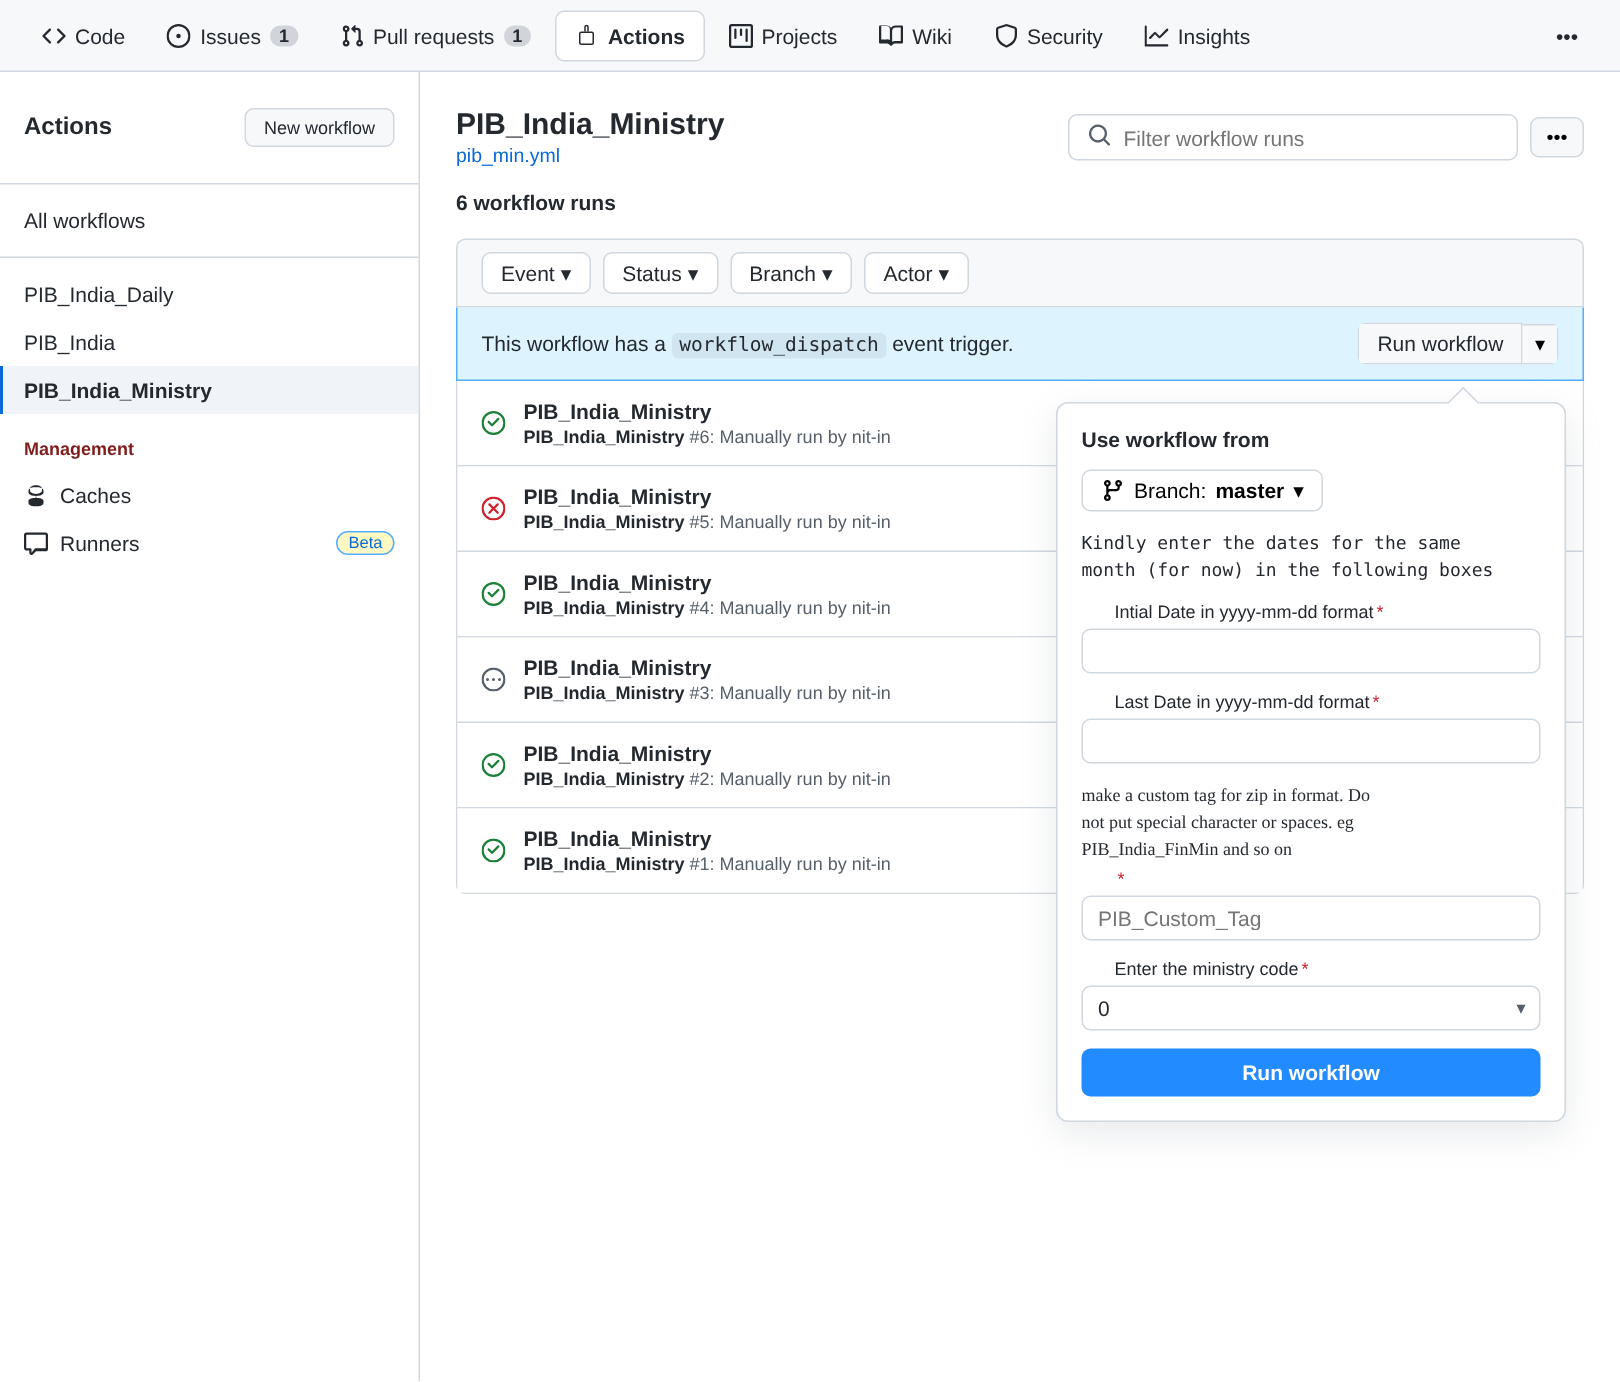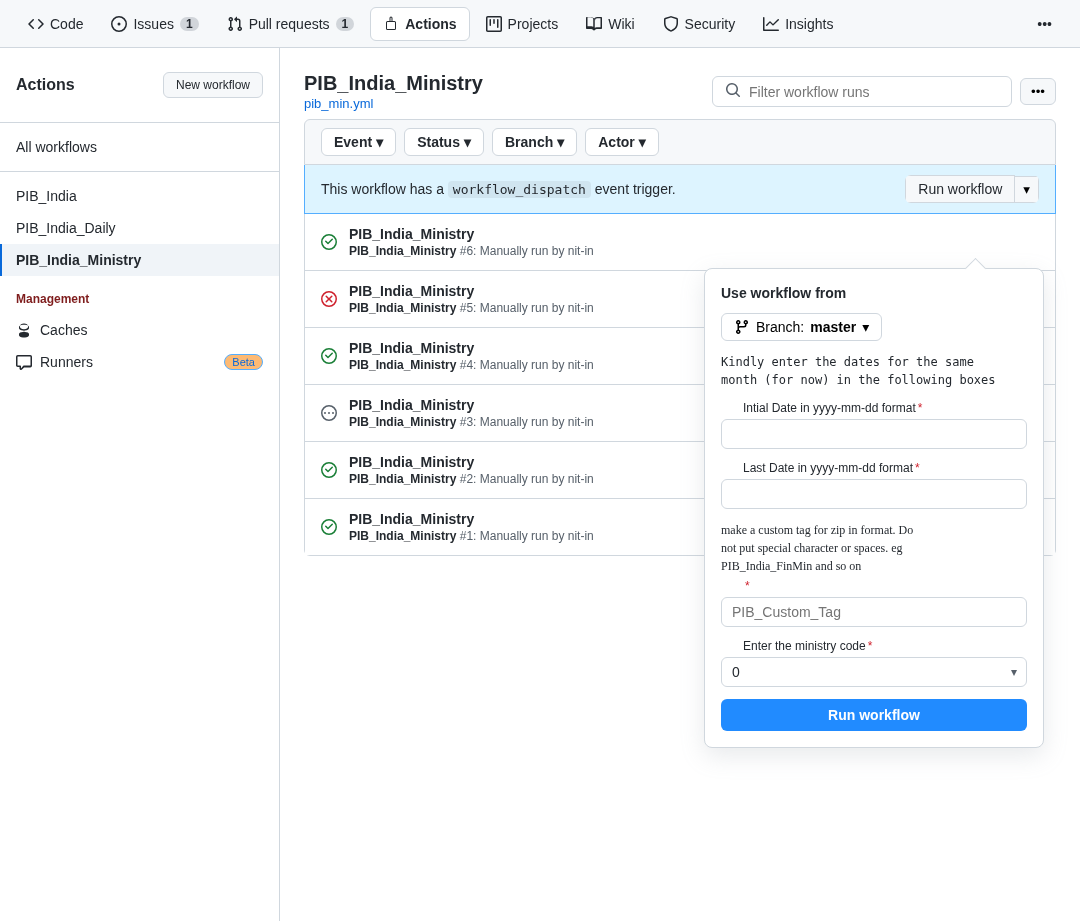--- a/index.html
+++ b/index.html
@@ -53,21 +53,21 @@
       padding-left: 14px;
     }
     .sidebar-section-header {
       padding: 16px 16px 8px; font-size: 12px; font-weight: 600;
       color: #7f1d1d; text-transform: none;
     }
     .sidebar-item-icon {
       margin-right: 8px; display: flex; align-items: center;
     }
     .beta-badge {
-      background: #fdba74; color: #0969da; border: 1px solid #54aeff;
+      background: #fef9c3; color: #0969da; border: 1px solid #54aeff;
       border-radius: 10px; padding: 1px 7px; font-size: 11px; font-weight: 500;
       margin-left: auto;
     }
 
     
     .main {
       flex: 1; overflow-y: auto; padding: 24px; position: relative;
     }
     .main-header {
       display: flex; align-items: center; justify-content: space-between; margin-bottom: 8px;
@@ -94,21 +94,21 @@
 
     
     .filters-bar {
       display: flex; align-items: center; gap: 8px; padding: 8px 16px;
       background: #f6f8fa; border: 1px solid #d0d7de; border-radius: 6px 6px 0 0;
       margin-bottom: 0;
     }
     .filter-btn {
       display: flex; align-items: center; gap: 4px; padding: 5px 12px;
       border: 1px solid #d0d7de; border-radius: 6px; background: #fff;
-      cursor: pointer; font-size: 14px; color: #24292f; font-weight: bold;
+      cursor: pointer; font-size: 14px; color: #24292f;
     }
 
     
     .trigger-notice {
       display: flex; align-items: center; justify-content: space-between;
       background: #ddf4ff; border: 1px solid #54aeff;
       border-top: none; padding: 10px 16px; font-size: 14px; color: #24292f;
     }
     .trigger-code {
       font-family: "SFMono-Regular", Consolas, monospace;
@@ -267,24 +267,24 @@
     <div class="sidebar-header">
       <span>Actions</span>
       <button class="new-workflow-btn">New workflow</button>
     </div>
     <hr class="sidebar-divider">
     <div class="sidebar-item">
       <span>All workflows</span>
     </div>
     <hr class="sidebar-divider">
     <div class="sidebar-item">
+      <span>PIB_India_Daily</span>
+    </div>
+    <div class="sidebar-item">
       <span>PIB_India</span>
-    </div>
-    <div class="sidebar-item">
-      <span>PIB_India_Daily</span>
     </div>
     <div class="sidebar-item active">
       <span>PIB_India_Ministry</span>
     </div>
     <div class="sidebar-section-header">Management</div>
     <div class="sidebar-item">
       <span class="sidebar-item-icon">
         <svg width="16" height="16" viewBox="0 0 16 16" fill="currentColor">
             <path fill-rule="evenodd" d="M8 1.5c-2.363 0-4 1.069-4 2.25V5c0 1.181 1.637 2.25 4 2.25S12 6.181 12 5v-1.25C12 2.569 10.363 1.5 8 1.5zM3 5v1.25C3 7.431 4.637 8.5 7 8.5l.217-.004a.75.75 0 110 1.5l-.218-.001C4.637 9.994 3 10.931 3 12v1.25C3 14.431 4.637 15.5 7 15.5h2c2.363 0 4-1.069 4-2.25V12c0-1.069-1.637-2.006-4-2.006L8.783 10a.75.75 0 110-1.5l.216.001C11.363 8.5 13 7.431 13 6.25V5c0-1.181-1.637-2.25-4-2.25H7C4.637 2.75 3 3.819 3 5z"></path>
           </svg>
@@ -316,20 +316,21 @@
               </svg>
           </span>
           <input type="text" placeholder="Filter workflow runs" style="">
         </div>
         <button class="more-btn">
           <span>•••</span>
         </button>
       </div>
     </div>
 
+    <div class="workflow-count">6 workflow runs</div>
 
     <div class="filters-bar">
       <button class="filter-btn">
         <span>Event</span>
         <span>▾</span>
       </button>
       <button class="filter-btn">
         <span>Status</span>
         <span>▾</span>
       </button>

